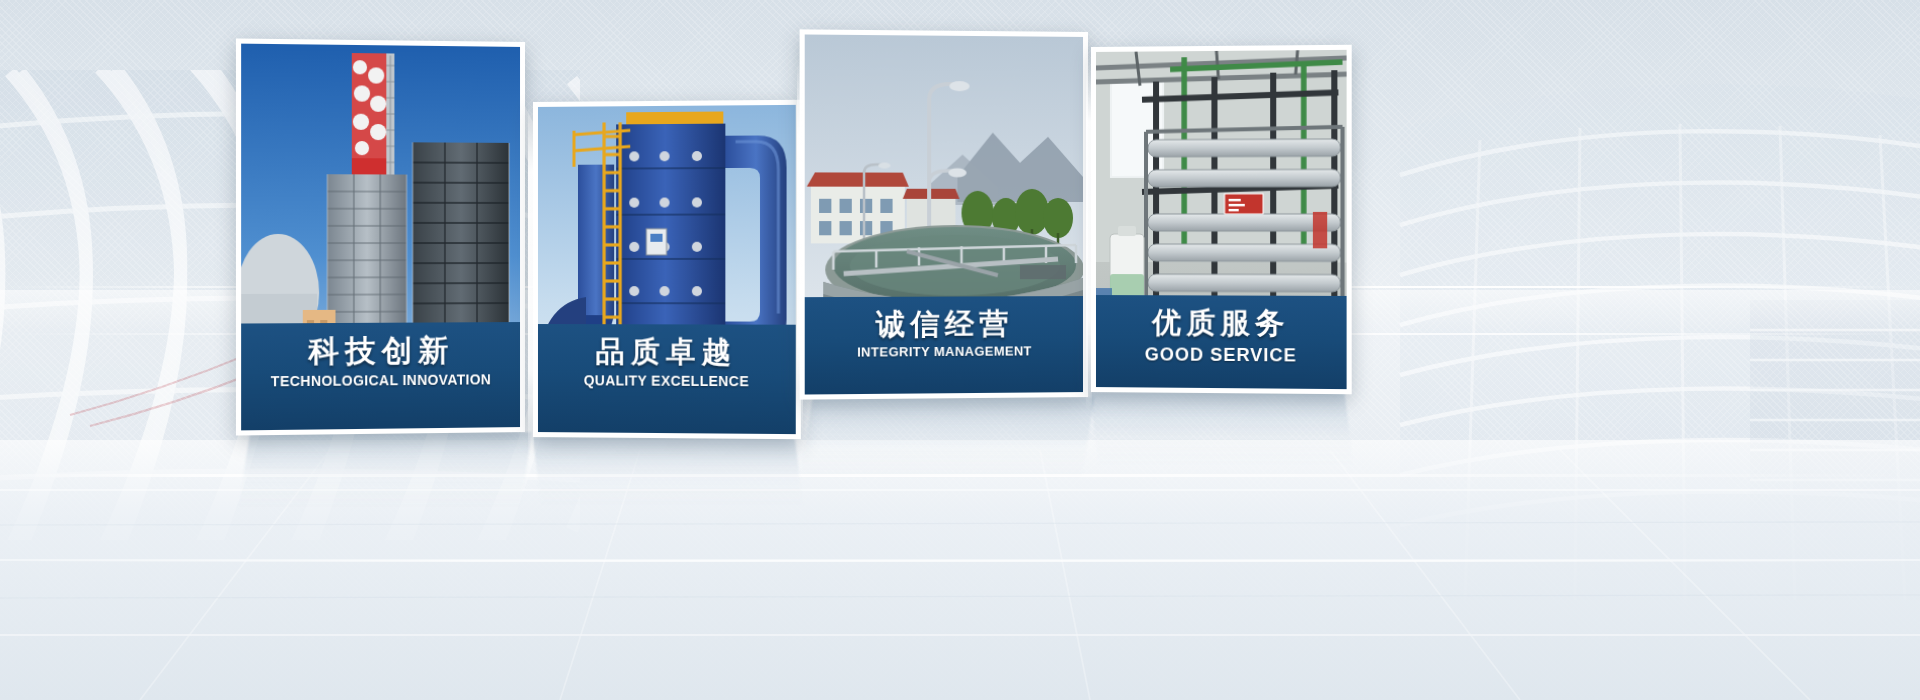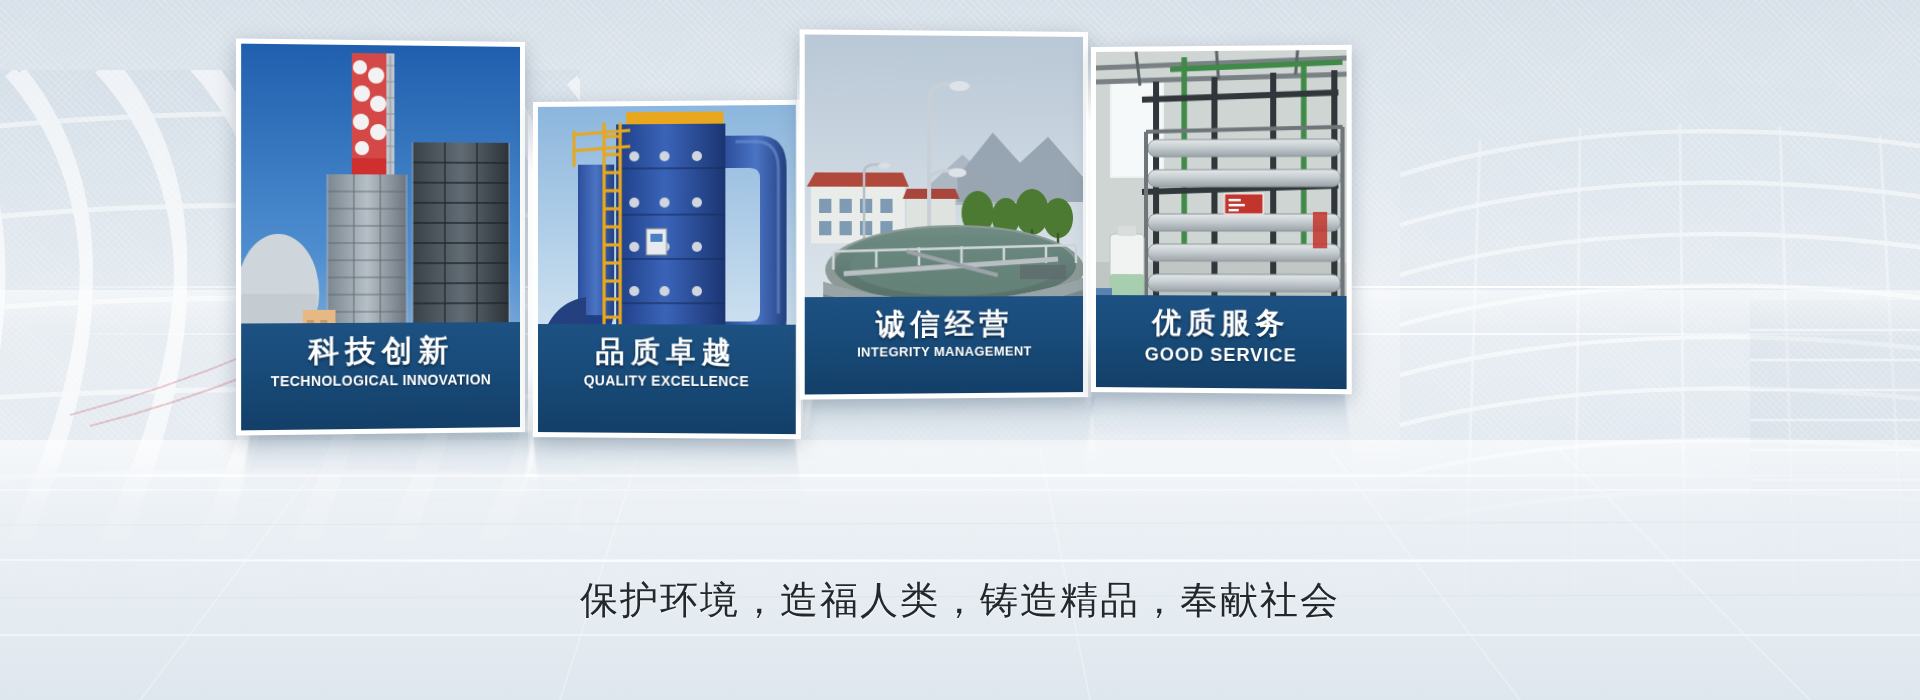--- a/index.html
+++ b/index.html
@@ -728,15 +728,14 @@
         </div>
       </div>
     </div>
 
   </div>
 
   <div class="seam" style="left:528px; top:100px; height:360px;"></div>
   <div class="seam" style="left:797px; top:60px; height:380px;"></div>
   <div class="seam" style="left:1086px; top:50px; height:360px;"></div>
 
-  <div class="tagline">保护环境，造福人类，铸造精品，奉献社会</div>
 
 </div>
 
 </body></html>

